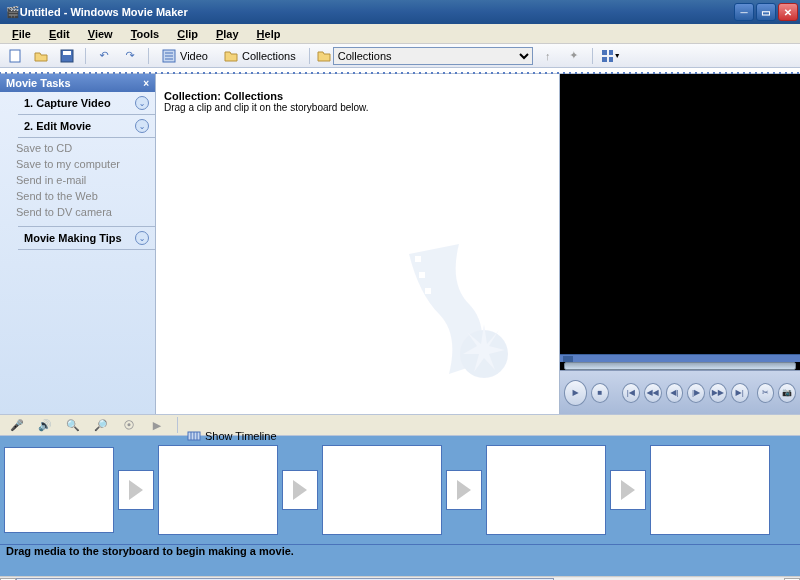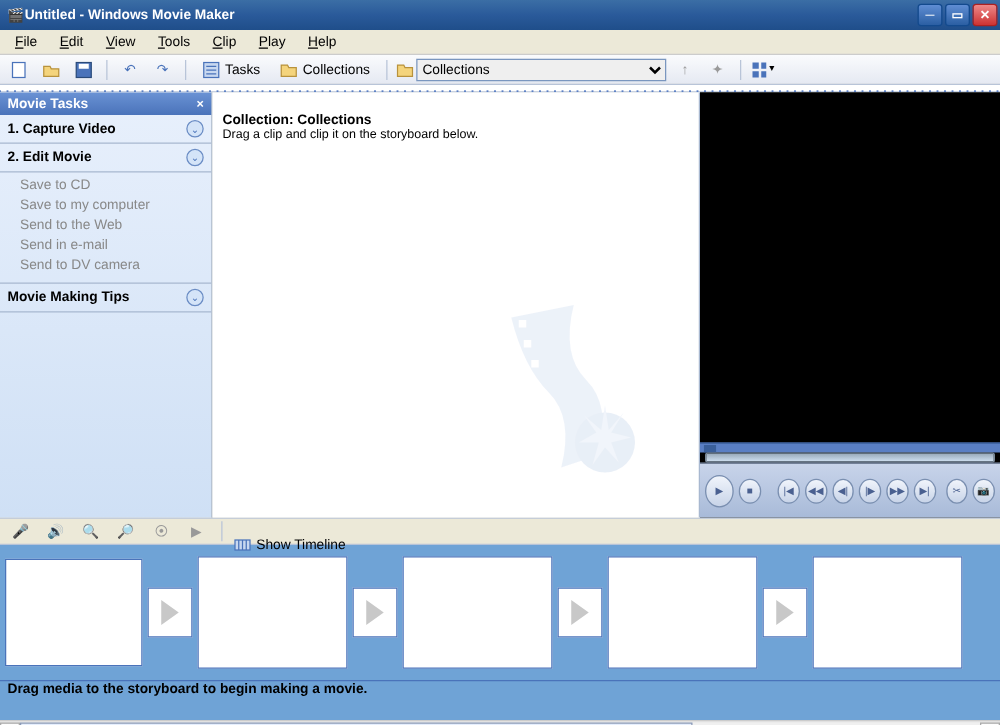--- a/index.html
+++ b/index.html
@@ -6,41 +6,41 @@
 body { width: 800px; height: 580px; overflow: hidden; background: #ece9d8; }
 
 
 .titlebar { height: 24px; background: linear-gradient(to bottom, #3b6ea5 0%, #2a5a9a 50%, #1f4e8a 100%); display: flex; align-items: center; padding: 0 2px 0 6px; color: #fff; font-weight: bold; }
 .titlebar .title { flex: 1; }
 .titlebar .winbtns { display: flex; gap: 2px; }
 .titlebar .winbtn { width: 20px; height: 18px; background: linear-gradient(#5f8dd3,#2b5fa3); border: 1px solid #134a8e; border-radius: 3px; color: #fff; display: flex; align-items: center; justify-content: center; font-size: 10px; cursor: pointer; }
 .titlebar .close { background: linear-gradient(#e88,#c33); border-color: #a22; }
 
 
-.menubar { height: 20px; background: #ece9d8; border-bottom: 1px solid #ccc; display: flex; align-items: center; padding: 0 4px; gap: 2px; }
+.menubar { height: 20px; background: #ece9d8; border-bottom: 1px solid #ccc; display: flex; align-items: center; padding: 0 4px; gap: 2px; font-weight: bold; }
 .menubar .menuitem { padding: 2px 8px; cursor: pointer; }
 .menubar .menuitem u { text-decoration: underline; }
 
 
 .toolbar1 { height: 24px; background: linear-gradient(#fafbfd,#e5e9f2); border-bottom: 1px solid #b8c4d8; display: flex; align-items: center; padding: 0 4px; gap: 4px; }
 .tbtn { width: 22px; height: 20px; border: 1px solid transparent; display: flex; align-items: center; justify-content: center; cursor: pointer; border-radius: 2px; }
 .tsep { width: 1px; height: 16px; background: #b8c4d8; margin: 0 3px; }
 .toolbar1 .labelbtn { display: flex; align-items: center; gap: 4px; padding: 2px 6px; cursor: pointer; }
 .toolbar1 select { font-size: 11px; height: 18px; width: 200px; border: 1px solid #7a96bf; }
 
 
 .dotstrip { height: 6px; background: #fff; border-bottom: 1px solid #b8c4d8; }
 .dotstrip::before { content: ""; display: block; height: 6px; background-image: radial-gradient(#5a7fc4 1px, transparent 1px); background-size: 6px 6px; background-position: 3px 2px; }
 
 
 .main { display: flex; height: 340px; }
-.taskpane { width: 170px; background: linear-gradient(#e8f0fc,#cfe0f5); border-right: 1px solid #a8b8d0; }
+.taskpane { width: 156px; background: linear-gradient(#e8f0fc,#cfe0f5); border-right: 1px solid #a8b8d0; }
 .taskhdr { height: 18px; background: linear-gradient(#6a92d4,#4a73ba); color: #fff; font-weight: bold; padding: 2px 6px; display: flex; align-items: center; justify-content: space-between; }
 .taskhdr .x { cursor: pointer; font-size: 10px; }
-.tasksection { border-bottom: 1px solid #a8b8d0; padding: 4px 6px; display: flex; align-items: center; justify-content: space-between; cursor: pointer; }
+.tasksection { border-bottom: 1px solid #a8b8d0; padding: 4px 6px; display: flex; align-items: center; justify-content: space-between; cursor: pointer; margin-left: 18px; }
 .tasksection span.lbl { font-weight: bold; }
 .chevron { width: 14px; height: 14px; border: 1px solid #6a8cc4; border-radius: 50%; background: #d4e4f8; display: flex; align-items: center; justify-content: center; font-size: 8px; color: #4a73ba; }
 .subtasks { padding: 2px 6px 6px 16px; }
 .subtasks div { color: #888; padding: 2px 0; cursor: pointer; }
 
 .collpane { flex: 1; background: #fff; border-right: 1px solid #a8b8d0; position: relative; }
 .collhdr { padding: 4px 8px; margin-top: 12px; }
 .collhdr .ct { font-weight: bold; }
 .collhdr .ch { font-size: 10px; }
 .filmicon { position: absolute; right: 30px; bottom: 20px; width: 140px; height: 160px; opacity: 0.25; }
@@ -118,21 +118,21 @@
     </div>
   <div class="tsep"></div>
   <div class="tbtn" style="color:#4a73ba">↶</div>
   <div class="tbtn" style="color:#4a73ba">↷</div>
   <div class="tsep"></div>
   <div class="labelbtn">
     <svg width="14" height="14">
         <rect x="1" y="1" width="12" height="12" fill="#c8d8f0" stroke="#4a73ba"></rect>
         <path d="M3 4h8M3 7h8M3 10h8" stroke="#4a73ba"></path>
       </svg>
-    <span>Tasks</span>
+    <span>Video</span>
   </div>
   <div class="labelbtn">
     <svg width="14" height="14">
         <path d="M1 3h5l1 2h6v7H1z" fill="#f4d47c" stroke="#b8923c"></path>
       </svg>
     <span>Collections</span>
   </div>
   <div class="tsep"></div>
   <div style="display:flex;align-items:center;gap:2px">
     <svg width="14" height="14">
@@ -169,22 +169,22 @@
       <span class="lbl">1. Capture Video</span>
       <span class="chevron">⌄</span>
     </div>
     <div class="tasksection">
       <span class="lbl">2. Edit Movie</span>
       <span class="chevron">⌄</span>
     </div>
     <div class="subtasks">
       <div>Save to CD</div>
       <div>Save to my computer</div>
+      <div>Send in e-mail</div>
       <div>Send to the Web</div>
-      <div>Send in e-mail</div>
       <div>Send to DV camera</div>
     </div>
     <div class="tasksection" style="border-top:1px solid #a8b8d0">
       <span class="lbl">Movie Making Tips</span>
       <span class="chevron">⌄</span>
     </div>
   </div>
 
   <div class="collpane">
     <div class="collhdr">

